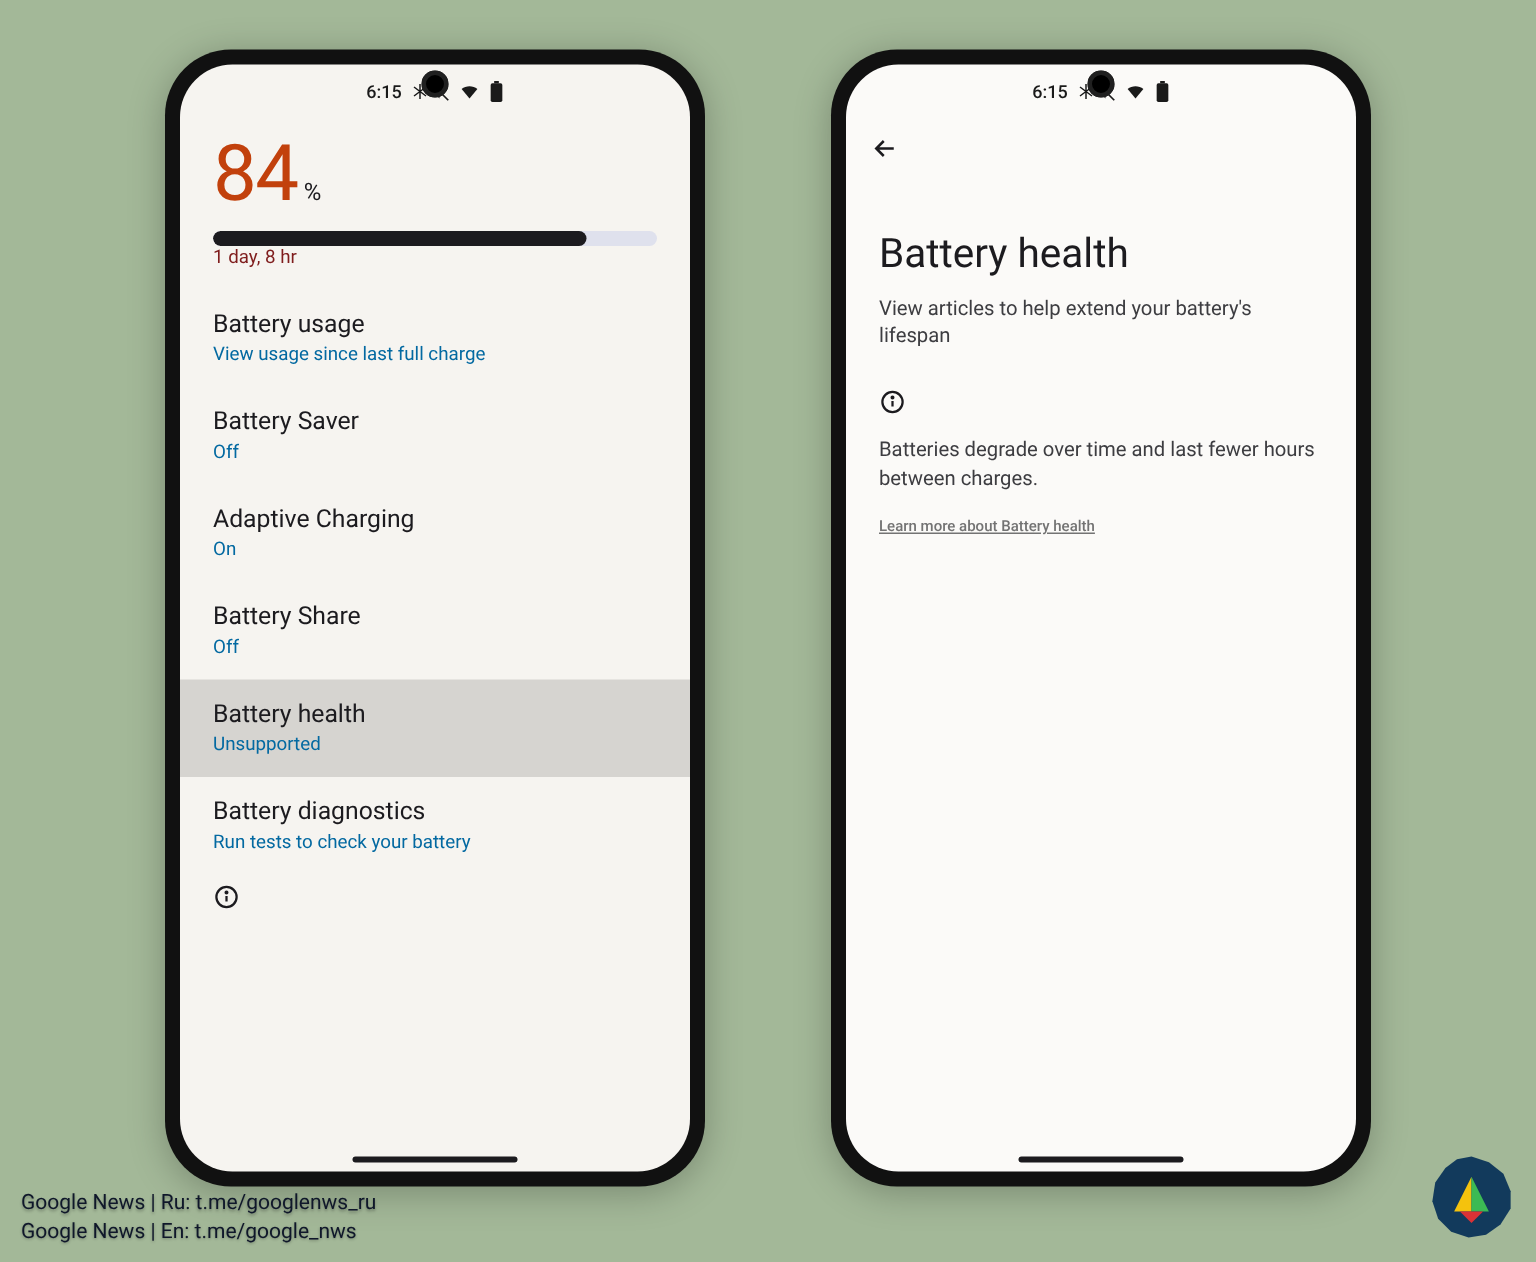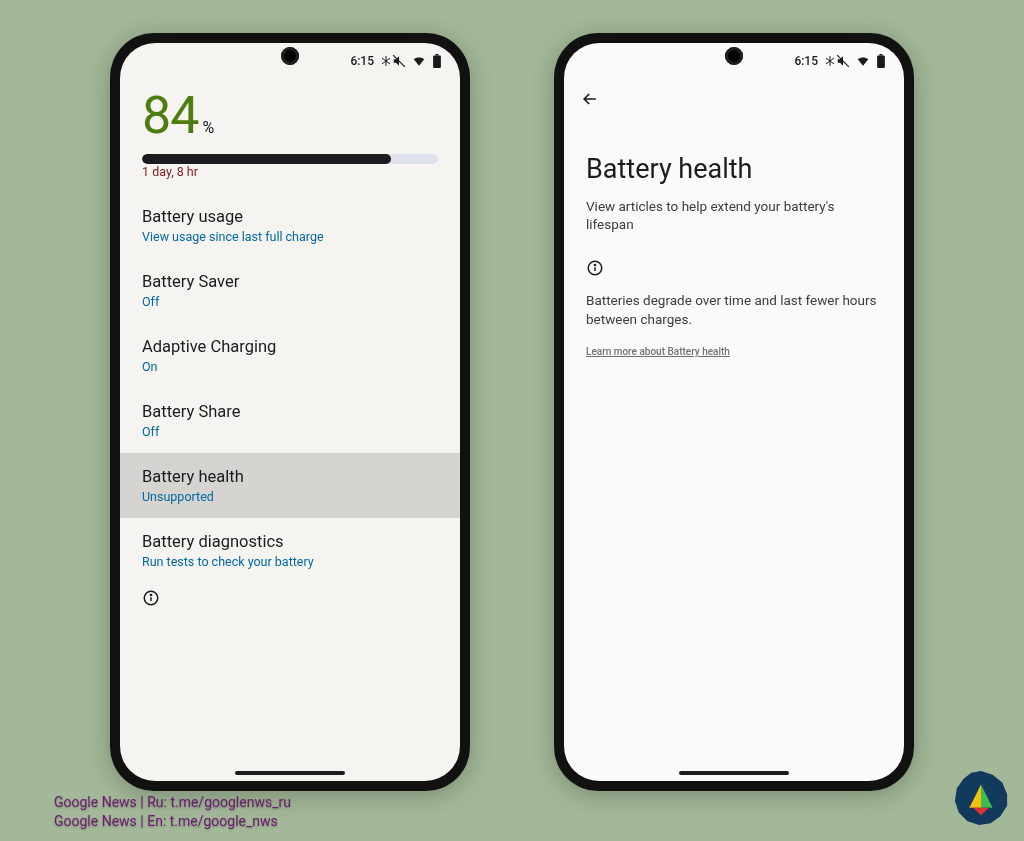--- a/index.html
+++ b/index.html
@@ -43,21 +43,21 @@
     width: 18px; height: 18px;
     border-radius: 50%;
     background: #000;
     box-shadow: inset 0 0 0 3px #202020;
     z-index: 5;
   }
 
   .statusbar {
     display: flex;
     align-items: center;
-    justify-content: flex-end;
+    justify-content: center;
     height: 36px;
     padding: 12px 18px;
     font-size: 12px;
     font-weight: 500;
     color: #1a1a1a;
   }
   .sb-left { display:flex; align-items:center; gap:6px; }
   .sb-right { display:flex; align-items:center; gap:6px; }
   .sb-icon { display:inline-flex; }
 
@@ -67,21 +67,21 @@
     gap: 18px;
     padding: 8px 14px 10px;
   }
   .back-btn { width: 24px; height:24px; display:flex; align-items:center; justify-content:center; cursor:pointer; }
   .appbar-title { font-size: 17px; color: #1c1b1f; font-weight: 400; }
 
   .hero {
     padding: 6px 22px 14px;
   }
   .pct { display:flex; align-items:baseline; gap:4px; }
-  .pct-num { font-size: 52px; font-weight: 400; color:#4d7c0f; letter-spacing:-1px;}
+  .pct-num { font-size: 52px; font-weight: 400; color:#c2410c; letter-spacing:-1px;}
   .pct-sym { font-size: 16px; color:#1c1b1f; padding-bottom:6px;}
   .progress {
     margin-top: 8px;
     height: 10px;
     width: 100%;
     border-radius: 6px;
     background: #dfe1ed;
     overflow: hidden;
   }
   .progress-fill { height:100%; background:#1c1b1f; border-radius:6px; width:84%; }
@@ -119,24 +119,23 @@
   .info-block { padding: 0 22px; }
   .info-line { font-size: 13.5px; color:#3d3d41; margin-top:10px; line-height:1.35;}
   .learn-link { display:inline-block; margin-top:18px; font-size:10px; color:#737373; text-decoration:underline; font-weight:500; cursor:pointer; }
 
   .navpill {
     position:absolute; bottom:6px; left:50%; transform:translateX(-50%);
     width:110px; height:4px; border-radius:3px; background:#1c1b1f;
   }
 
   .watermark {
-    position:absolute; left:14px; bottom:10px; color:#701a75; font-size:14px;
+    position:absolute; left:14px; bottom:10px; color:#0f172a; font-size:14px;
     text-shadow: 0 1px 2px rgba(0,0,0,0.3);
     line-height:1.35;
-    margin-left:40px;
   }
   .logo-badge {
     position:absolute; right:14px; bottom:14px;
     width:58px; height:58px;
   }
 </style>
 </head>
 <body>
 
 <div class="phone phone-left">

